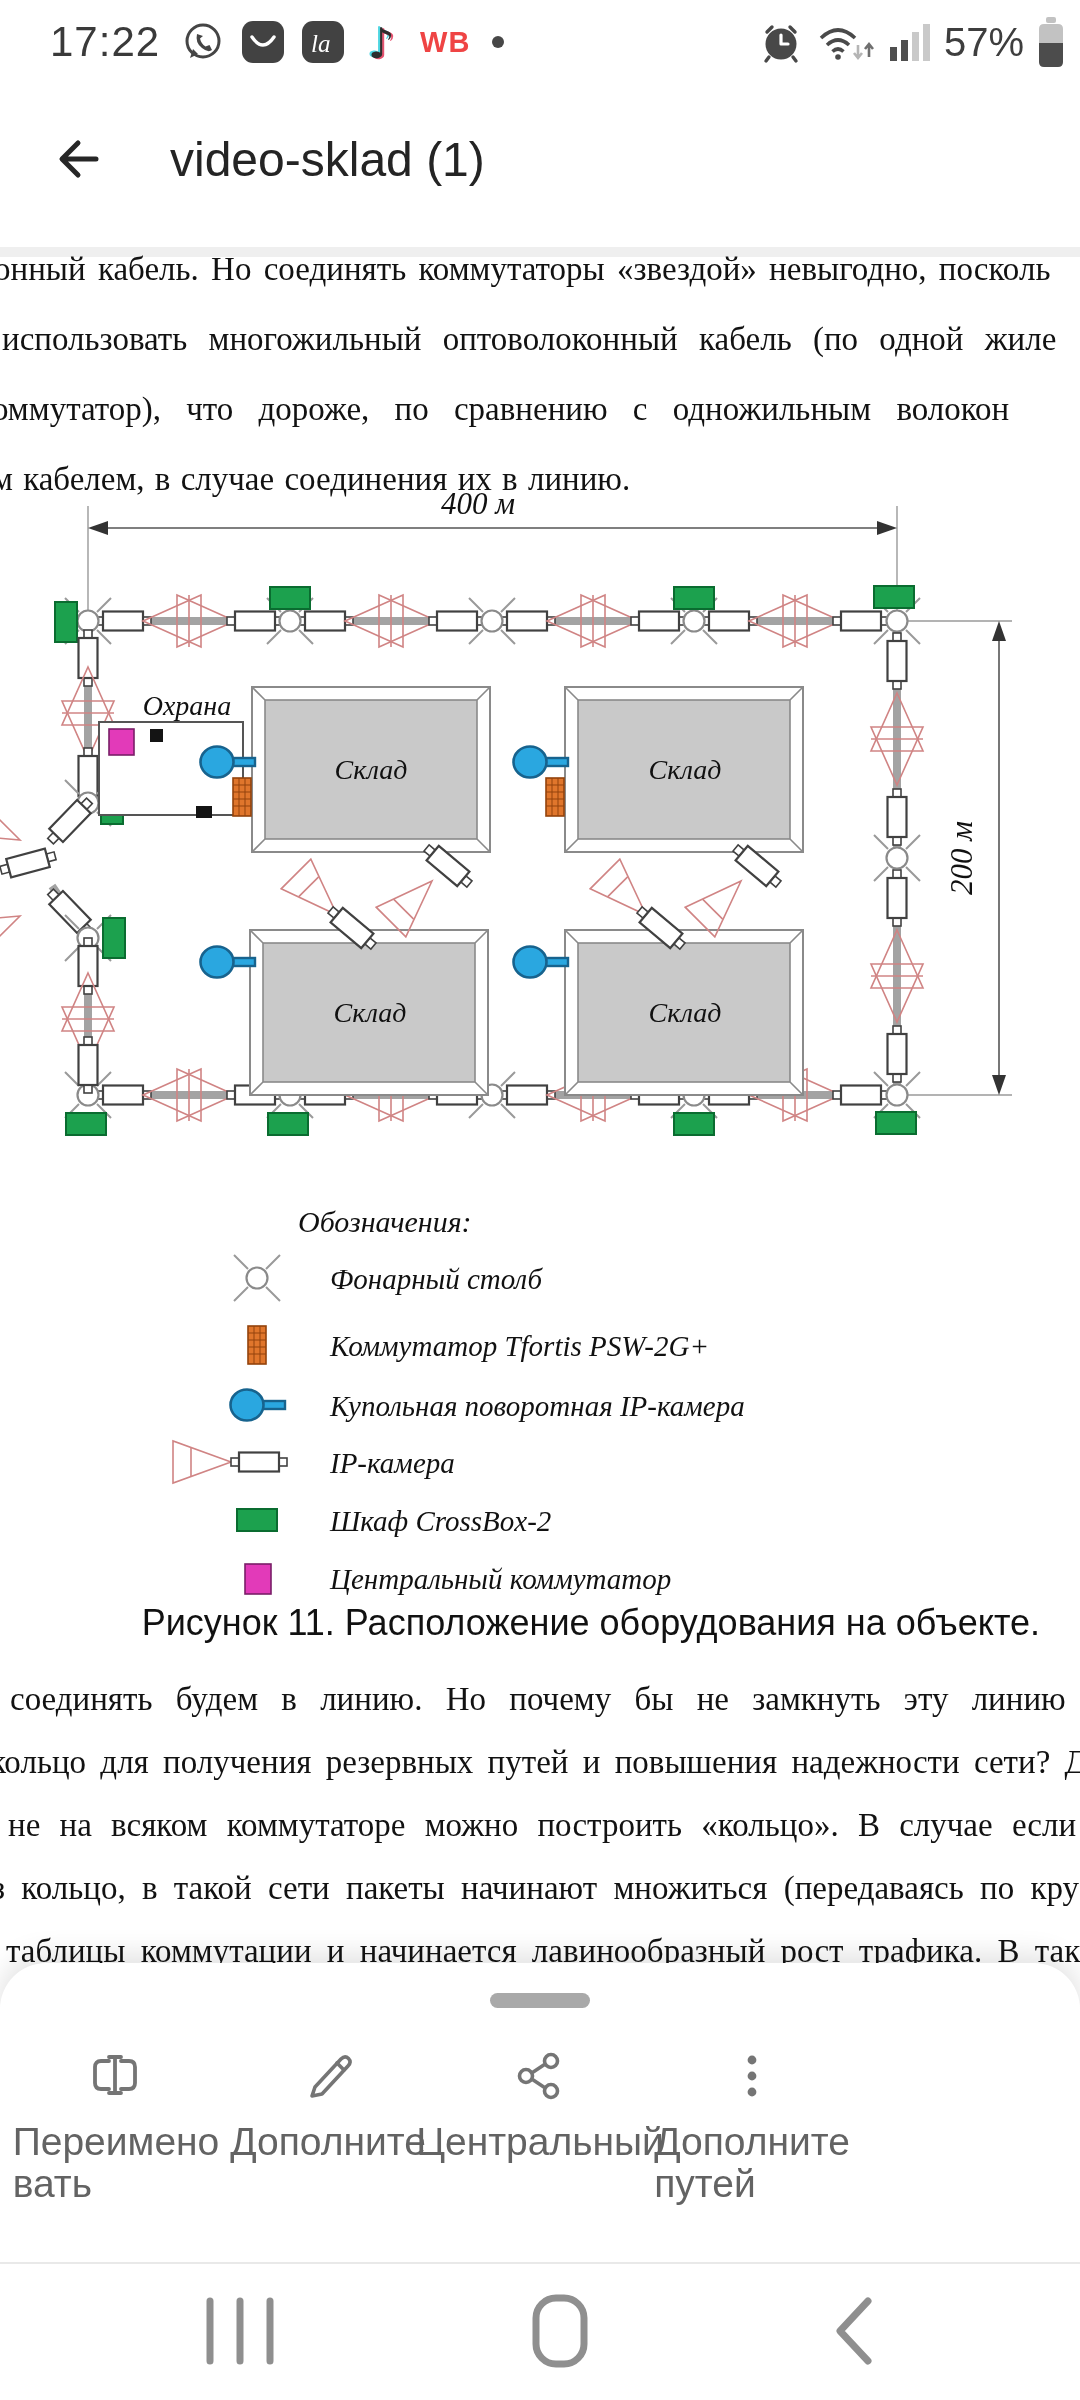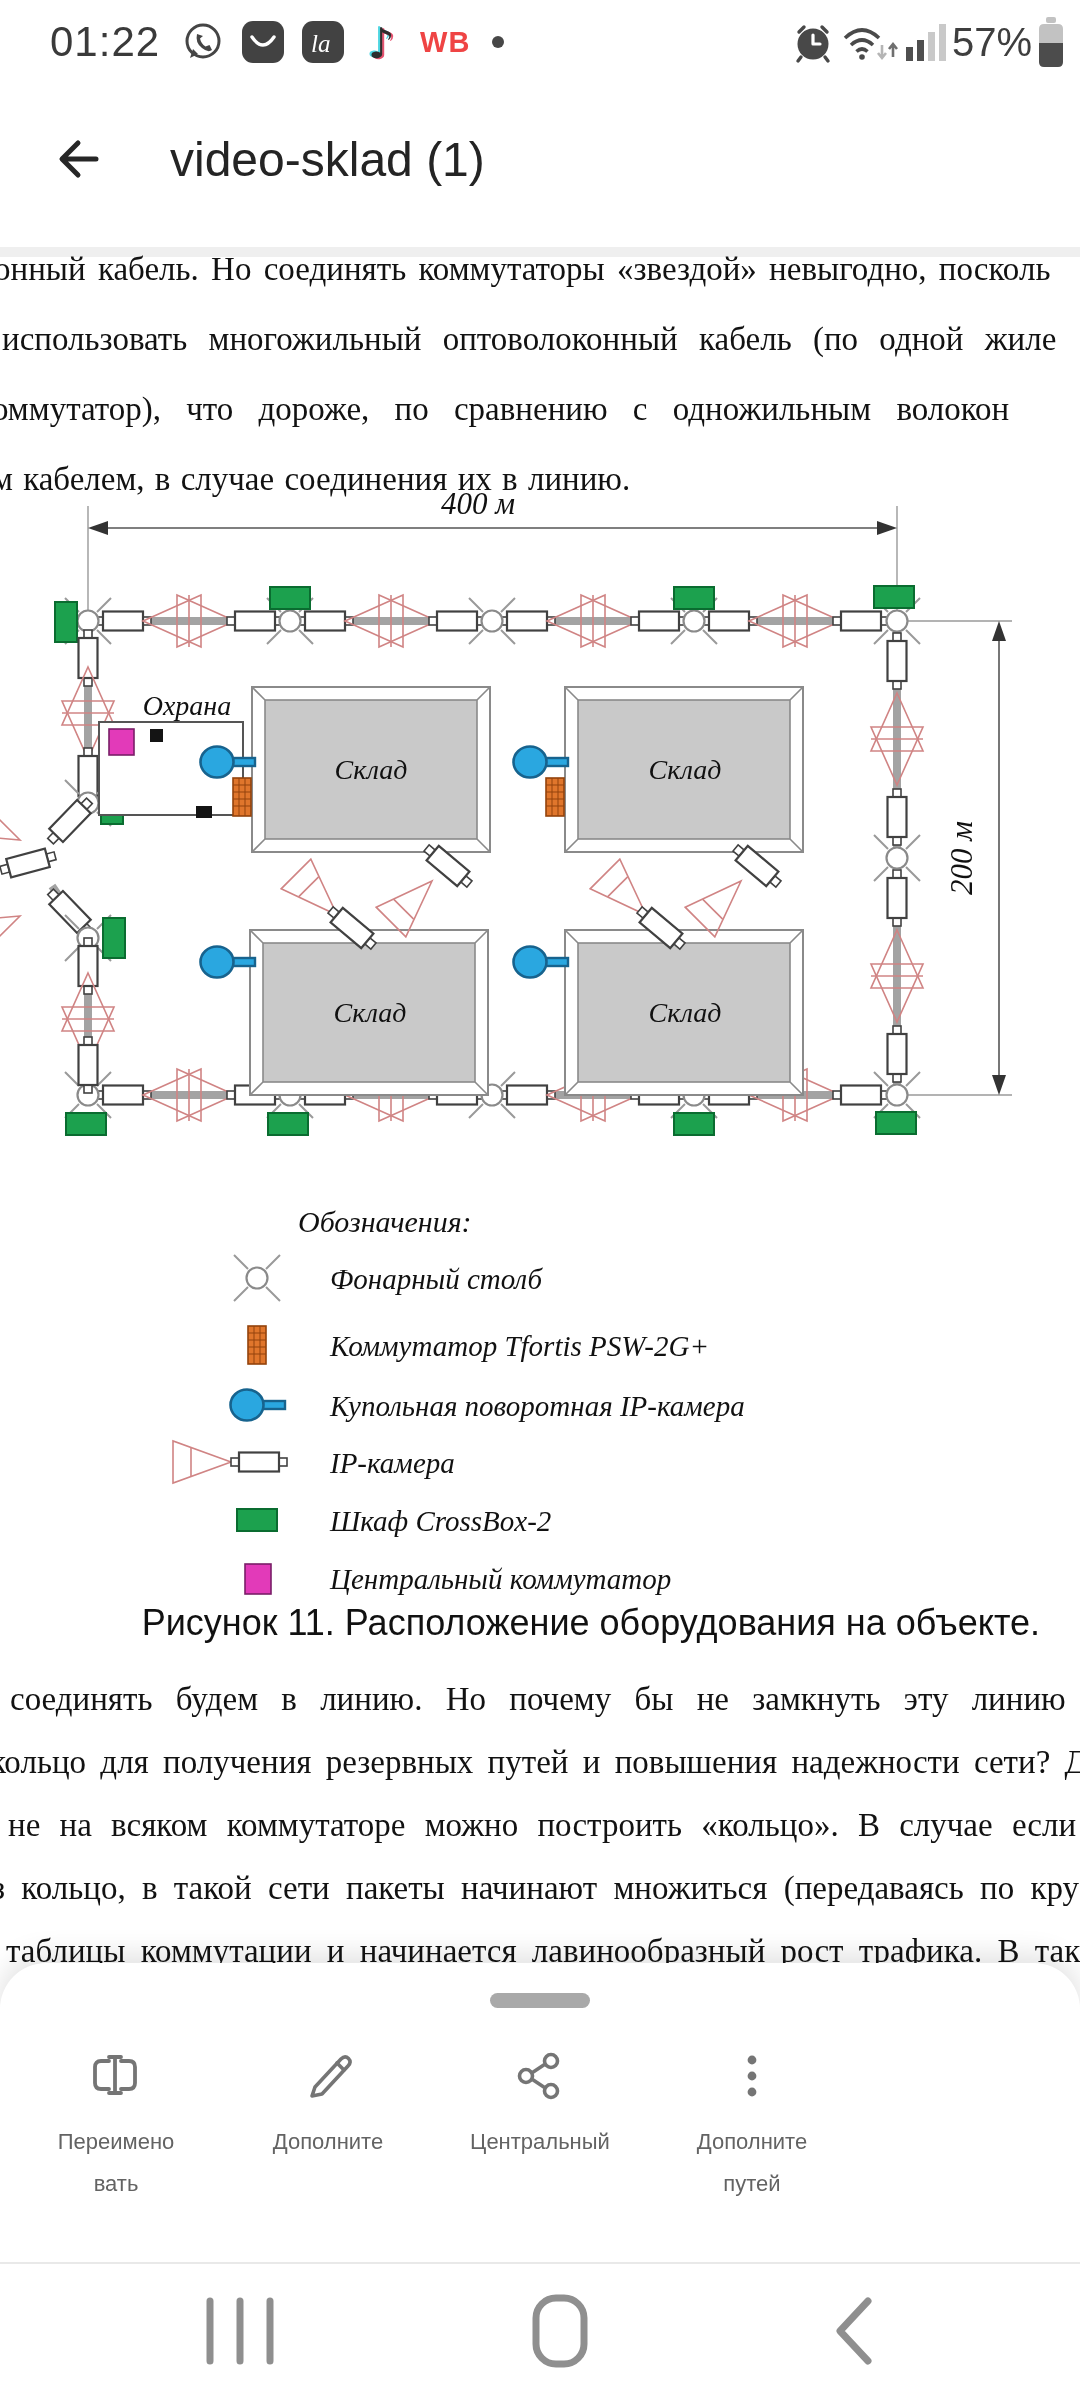--- a/index.html
+++ b/index.html
@@ -5,21 +5,21 @@
   * { margin:0; padding:0; box-sizing:border-box; }
   html,body { background:#dddddd; }
   .screen {
     position:relative; width:1080px; height:2400px; background:#ffffff;
     overflow:hidden; font-family:"Liberation Sans", sans-serif;
   }
   
   .status-bar { position:absolute; top:0; left:0; width:1080px; height:84px; background:#fff; z-index:30; }
   .status-left { position:absolute; left:50px; top:0; height:84px; display:flex; align-items:center; gap:14px; }
   .status-time { font-size:42px; color:#3a3a3a; letter-spacing:1px; margin-right:6px; }
-  .status-right { position:absolute; right:14px; top:0; height:84px; display:flex; align-items:center; gap:4px; }
+  .status-right { position:absolute; right:14px; top:0; height:84px; display:flex; align-items:center; gap:12px; }
   .pct { font-size:40px; color:#3e3e3e; }
   .carrier { font-size:29px; font-weight:600; color:#ef4444; letter-spacing:1px; }
   .notif-dot { width:12px; height:12px; border-radius:50%; background:#474747; margin-left:8px; }
   
   .app-bar { position:absolute; top:84px; left:0; width:1080px; height:150px; background:#fff; display:flex; align-items:center; z-index:30; }
   .back-btn { margin-left:48px; width:70px; height:70px; display:flex; align-items:center; justify-content:center; }
   .app-title { margin-left:52px; font-size:48px; color:#242424; }
   
   .doc { position:absolute; top:0; left:0; width:1080px; height:2084px; color:#141414; }
   .page-strip { position:absolute; top:247px; left:0; width:1080px; height:10px; background:#efefef; z-index:0; }
@@ -41,34 +41,34 @@
   .figure-svg { position:absolute; top:488px; left:0; overflow:hidden; z-index:1; }
   .fig-caption { position:absolute; top:1602px; left:0; width:1040px; text-align:right;
     font-family:Liberation Sans, sans-serif; font-size:36px; color:#111; z-index:1; }
   
   .action-sheet { position:absolute; top:1963px; left:0; width:1080px; height:437px; background:#ffffff;
     border-radius:46px 46px 0 0; box-shadow:0 -8px 28px rgba(0,0,0,0.12); z-index:20; }
   .sheet-handle { position:absolute; top:30px; left:490px; width:100px; height:15px; border-radius:8px; background:#a9a9a9; }
   .sheet-items { position:absolute; top:78px; left:10px; width:1060px; display:flex; }
   .sheet-item { width:212px; display:flex; flex-direction:column; align-items:center; }
   .sheet-icon { width:58px; height:58px; margin-top:6px; }
-  .sheet-label { margin-top:16px; font-size:22px; line-height:42px; color:#636363; text-align:center; white-space:pre-line; }
+  .sheet-label { margin-top:16px; font-size:39px; line-height:42px; color:#636363; text-align:left; white-space:pre-line; }
   
   .nav-bar { position:absolute; top:2262px; left:0; width:1080px; height:138px; background:#fff; border-top:2px solid #e9e9e9; z-index:25; }
   .nav-ic { position:absolute; top:12px; width:110px; height:110px; }
   svg { display:block; }
 </style>
 </head>
 <body>
 
 <div class="screen">
 
   <div class="status-bar">
     <div class="status-left">
-      <div class="status-time">01:22</div>
+      <div class="status-time">17:22</div>
       <svg width="46" height="46" viewBox="0 0 46 46">
         <circle cx="23" cy="22" r="16" fill="none" stroke="#454545" stroke-width="3"></circle>
         <path d="M10 39 L13 30 L18 35 Z" fill="#454545"></path>
         <path d="M17 15 Q15 24 22 29 Q28 34 32 31 L29.5 26 L25.5 27.5 Q21 24.5 20 19.5 L23 17 Z" fill="#454545"></path>
       </svg>
       <svg width="46" height="46" viewBox="0 0 46 46">
         <rect x="2" y="2" width="42" height="42" rx="11" fill="#424242"></rect>
         <path d="M12 18 Q23 34 34 18" fill="none" stroke="#ffffff" stroke-width="3.4" stroke-linecap="round"></path>
       </svg>
       <svg width="46" height="46" viewBox="0 0 46 46">

